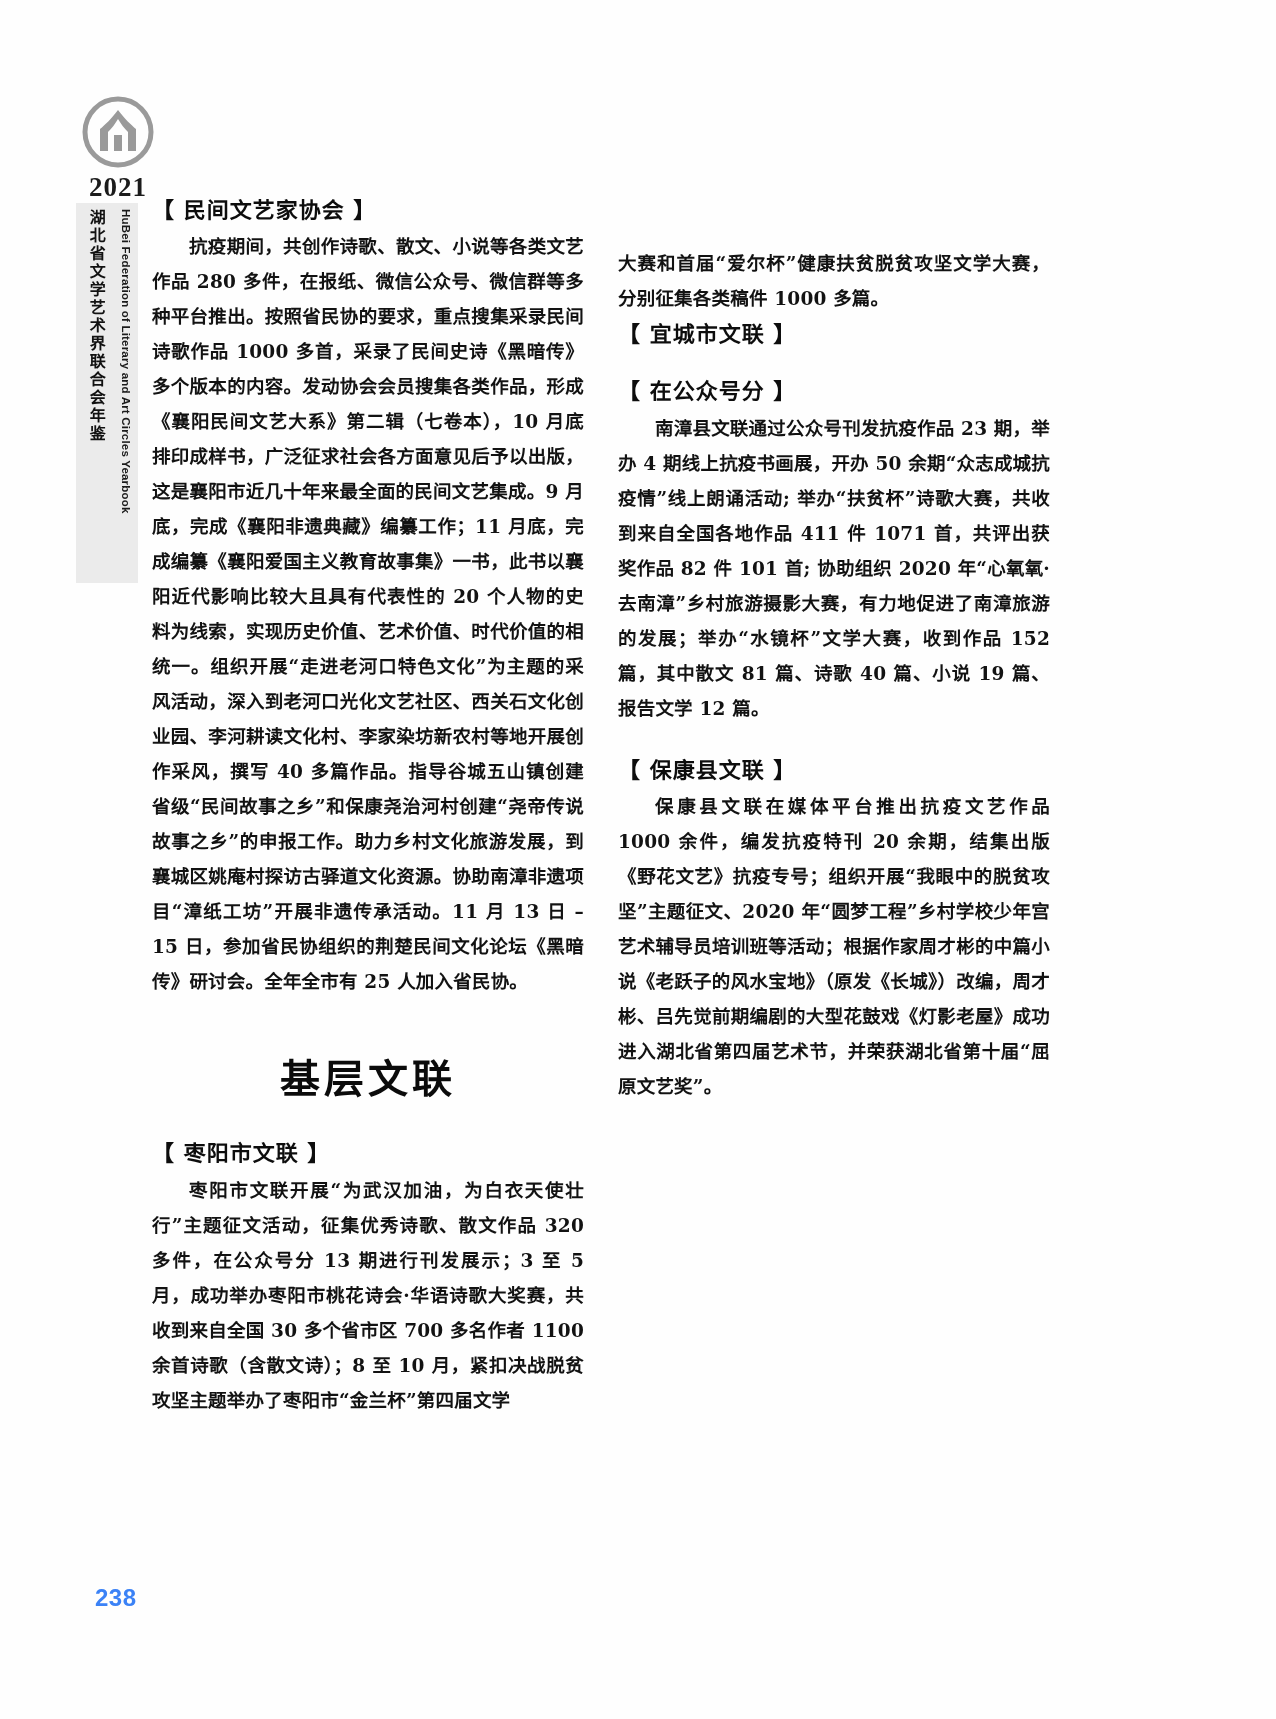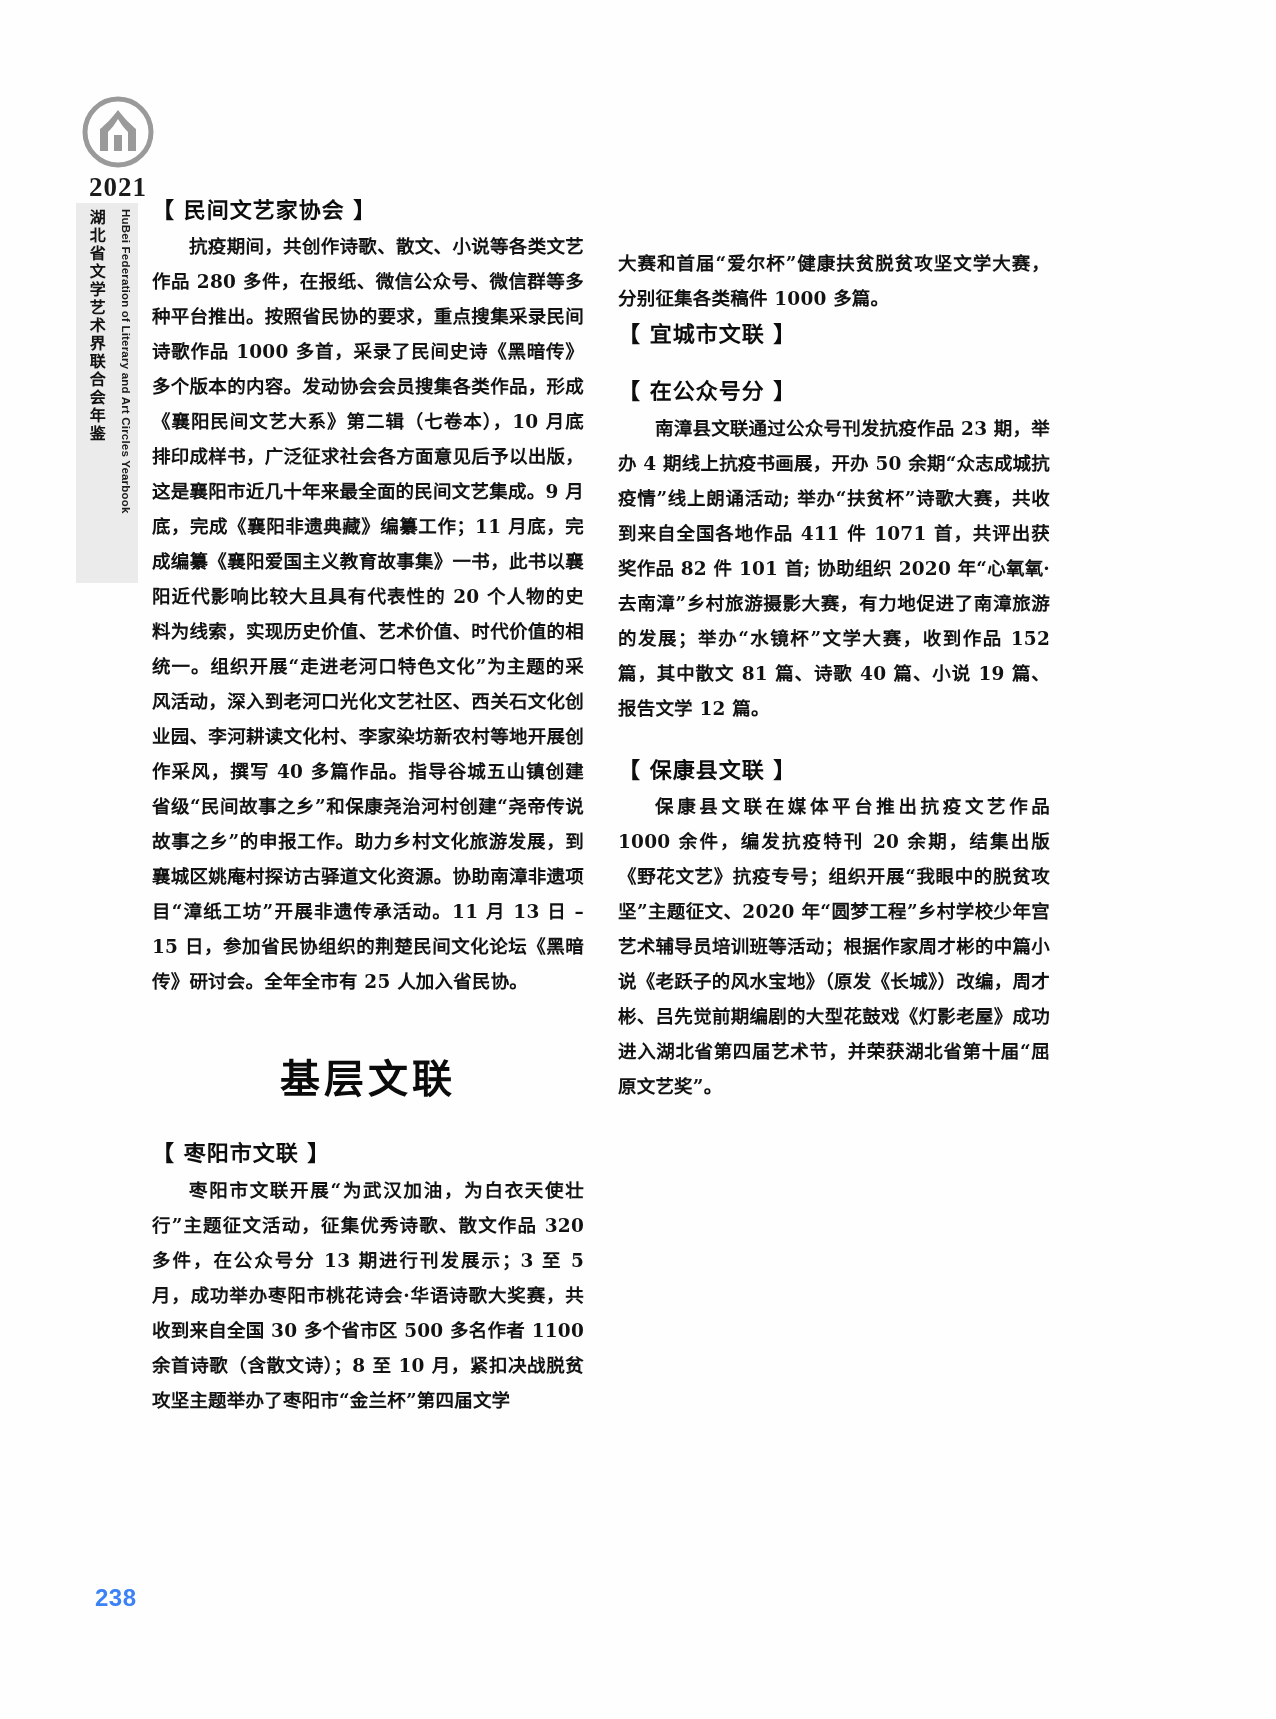--- a/index.html
+++ b/index.html
@@ -161,21 +161,21 @@
   </div>
 
   <div class="col col-left">
 
     <h2 class="sec-head">【 民间文艺家协会 】</h2>
     <p class="body">抗疫期间，共创作诗歌、散文、小说等各类文艺作品 280 多件，在报纸、微信公众号、微信群等多种平台推出。按照省民协的要求，重点搜集采录民间诗歌作品 1000 多首，采录了民间史诗《黑暗传》多个版本的内容。发动协会会员搜集各类作品，形成《襄阳民间文艺大系》第二辑（七卷本），10 月底排印成样书，广泛征求社会各方面意见后予以出版，这是襄阳市近几十年来最全面的民间文艺集成。9 月底，完成《襄阳非遗典藏》编纂工作；11 月底，完成编纂《襄阳爱国主义教育故事集》一书，此书以襄阳近代影响比较大且具有代表性的 20 个人物的史料为线索，实现历史价值、艺术价值、时代价值的相统一。组织开展“走进老河口特色文化”为主题的采风活动，深入到老河口光化文艺社区、西关石文化创业园、李河耕读文化村、李家染坊新农村等地开展创作采风，撰写 40 多篇作品。指导谷城五山镇创建省级“民间故事之乡”和保康尧治河村创建“尧帝传说故事之乡”的申报工作。助力乡村文化旅游发展，到襄城区姚庵村探访古驿道文化资源。协助南漳非遗项目“漳纸工坊”开展非遗传承活动。11 月 13 日 –15 日，参加省民协组织的荆楚民间文化论坛《黑暗传》研讨会。全年全市有 25 人加入省民协。</p>
 
     <h1 class="big-title">基层文联</h1>
 
     <h2 class="sec-head">【 枣阳市文联 】</h2>
-    <p class="body">枣阳市文联开展“为武汉加油，为白衣天使壮行”主题征文活动，征集优秀诗歌、散文作品 320 多件，在公众号分 13 期进行刊发展示；3 至 5 月，成功举办枣阳市桃花诗会·华语诗歌大奖赛，共收到来自全国 30 多个省市区 500 多名作者 1100 余首诗歌（含散文诗）；8 至 10 月，紧扣决战脱贫攻坚主题举办了枣阳市“金兰杯”第四届文学</p>
+    <p class="body">枣阳市文联开展“为武汉加油，为白衣天使壮行”主题征文活动，征集优秀诗歌、散文作品 320 多件，在公众号分 13 期进行刊发展示；3 至 5 月，成功举办枣阳市桃花诗会·华语诗歌大奖赛，共收到来自全国 30 多个省市区 700 多名作者 1100 余首诗歌（含散文诗）；8 至 10 月，紧扣决战脱贫攻坚主题举办了枣阳市“金兰杯”第四届文学</p>
   </div>
 
   <div class="col col-right">
 
     <p class="body cont">大赛和首届“爱尔杯”健康扶贫脱贫攻坚文学大赛，分别征集各类稿件 1000 多篇。</p>
 
     <h2 class="sec-head">【 宜城市文联 】</h2>
 
     <div class="spacer-md"></div>
 

